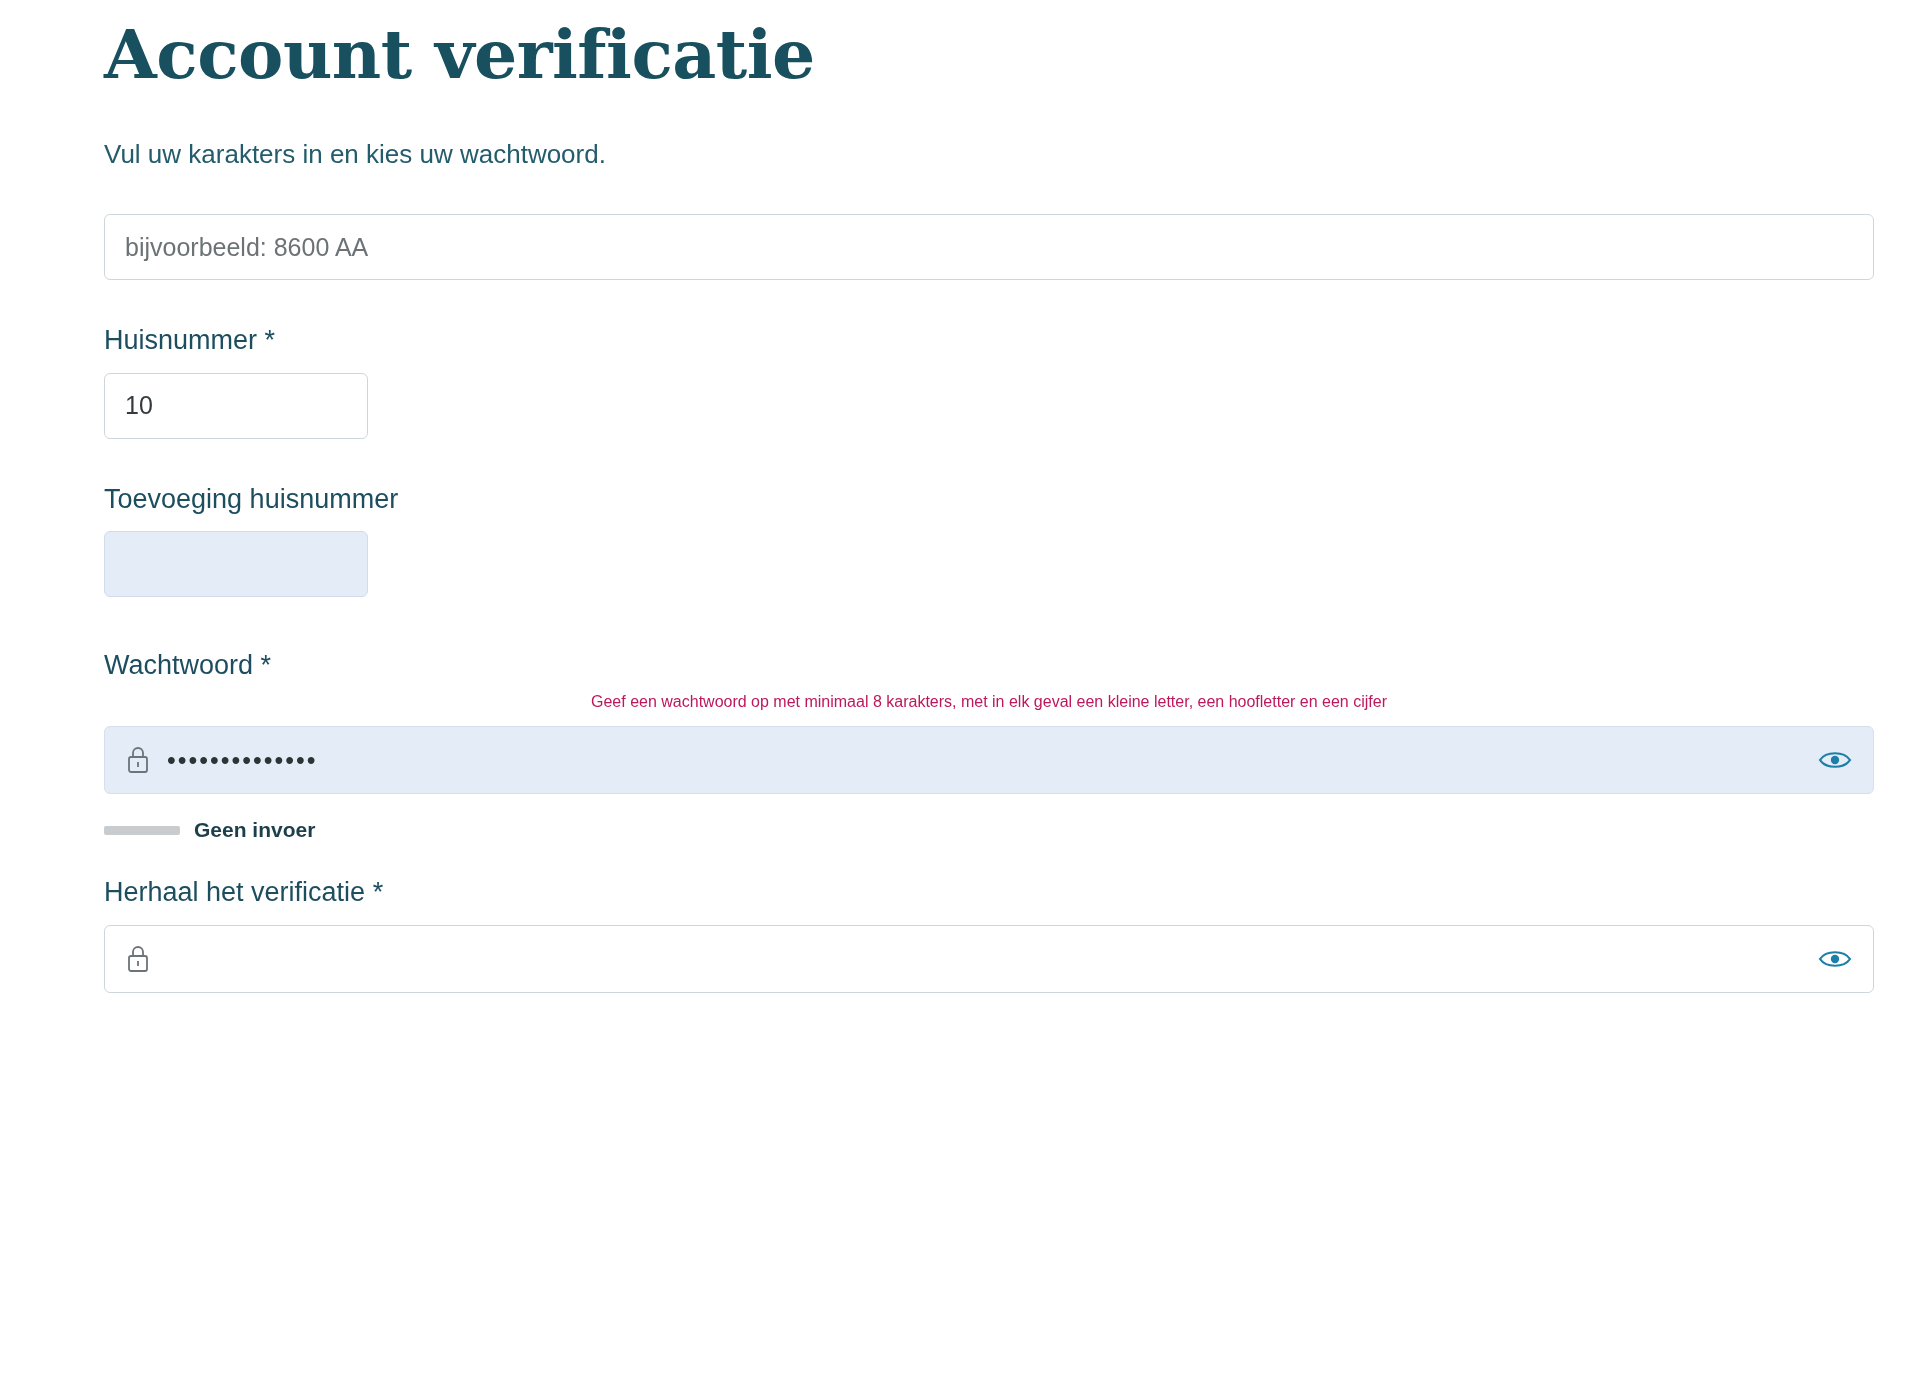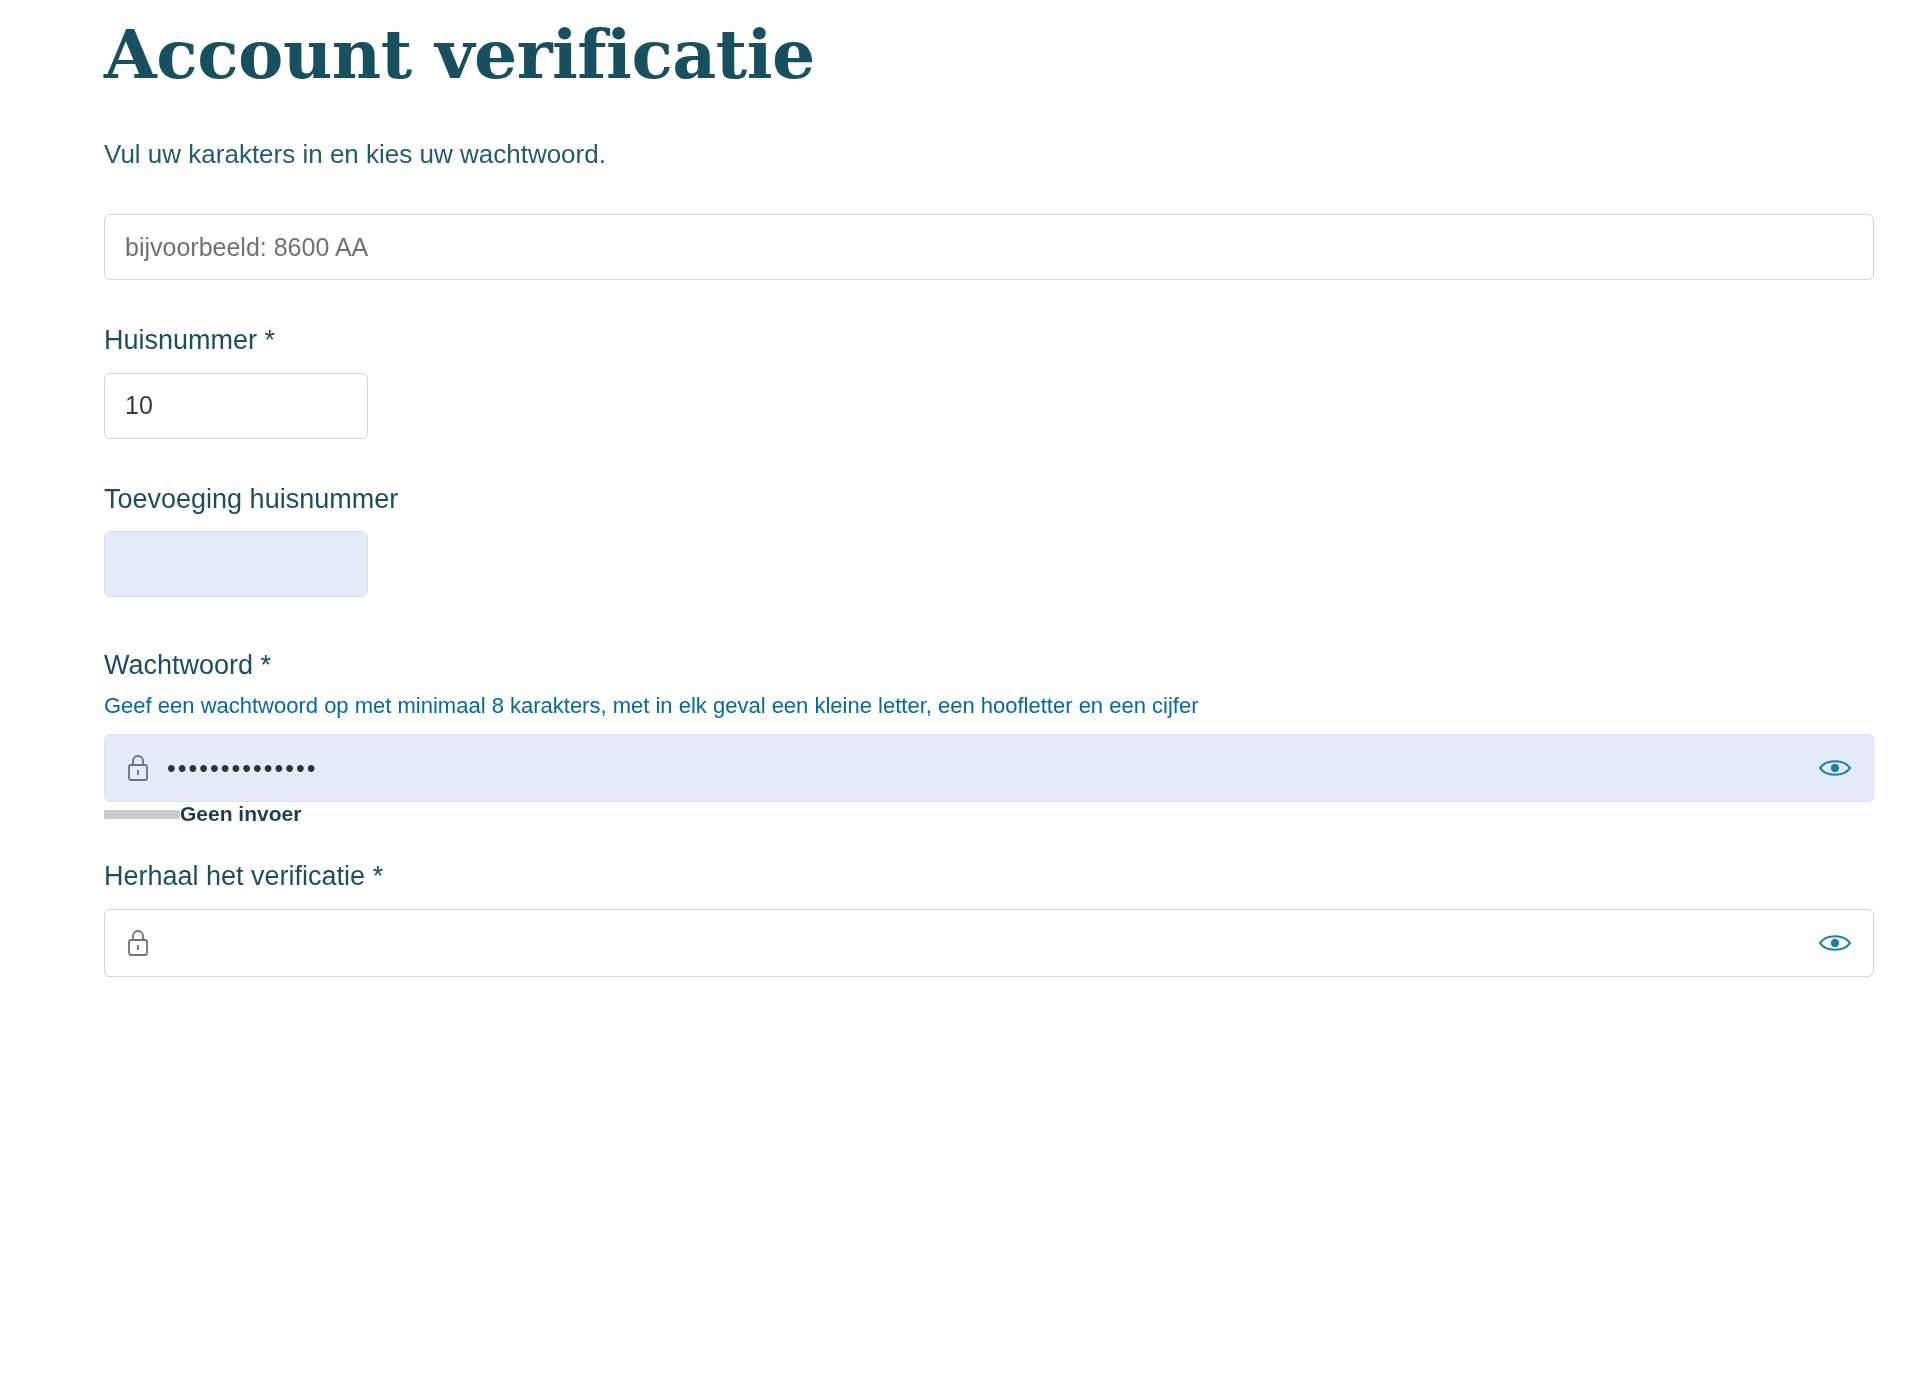--- a/index.html
+++ b/index.html
@@ -44,24 +44,25 @@
     margin-top: 44px;
   }
   .field-label {
     font-size: 27px;
     color: #1d4e5f;
     margin: 0 0 16px 0;
     display: block;
     line-height: 1.2;
   }
   .hint {
-    font-size: 22px;
-    color: #0369a1;
+    font-size: 16px;
+    color: #be185d;
     margin: -6px 0 14px 0;
     line-height: 1.3;
+    text-align: center;
   }
   .input {
     display: block;
     width: 100%;
     height: 66px;
     border: 1px solid #cfd6da;
     border-radius: 6px;
     background: #ffffff;
     font-family: "Liberation Sans", sans-serif;
     font-size: 25px;
@@ -117,21 +118,22 @@
     right: 22px;
     top: 50%;
     transform: translateY(-50%);
     width: 34px;
     height: 24px;
     cursor: pointer;
   }
   .strength-row {
     display: flex;
     align-items: center;
-    margin-top: 0;
+    margin-top: 24px;
+    gap: 14px;
   }
   .strength-bar {
     width: 76px;
     height: 9px;
     background: #c9ccce;
     border-radius: 2px;
     display: inline-block;
   }
   .strength-text {
     font-size: 21px;

